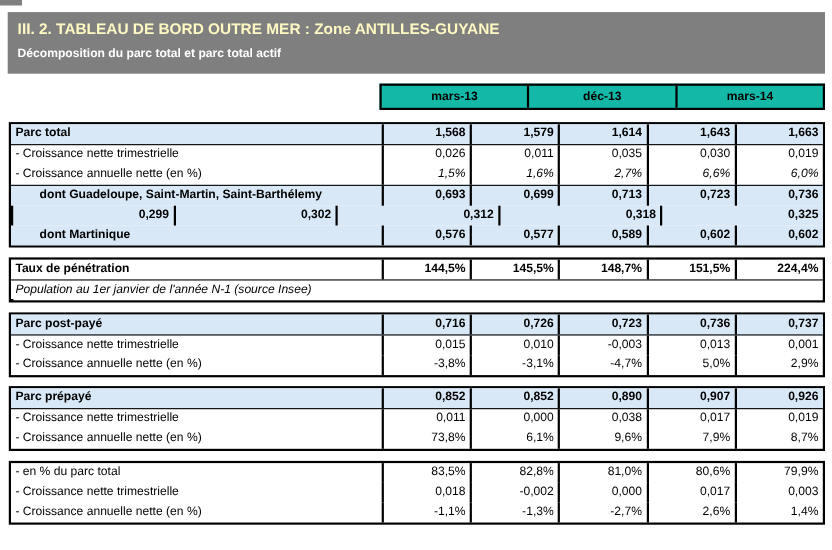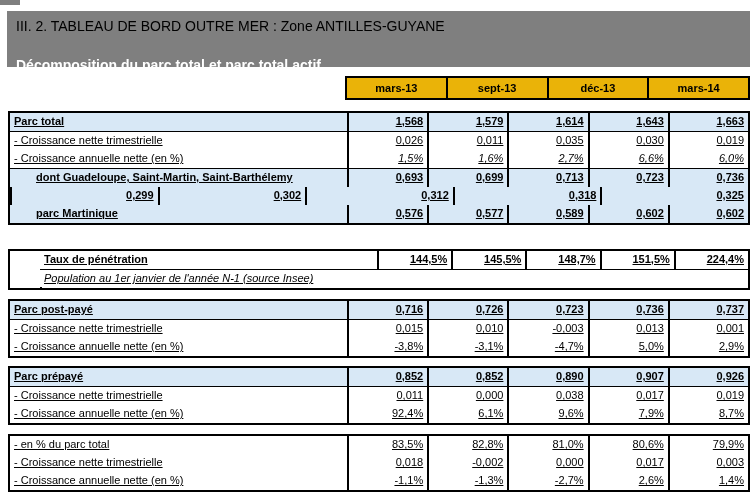--- a/index.html
+++ b/index.html
@@ -17,61 +17,61 @@
     background: var(--banner-bg, #7F7F7F);
   }
   .banner {
     margin: 11px 0 0 7px;
     width: 743px; height: 56px;
     box-sizing: border-box;
     background: var(--banner-bg, #7F7F7F);
     padding: 7px 0 0 9px;
   }
   .banner-title {
-    font-size: 14px; font-weight: normal; color: #000000;
+    font-size: 14px; font-weight: bold; color: #fef9c3;
     white-space: nowrap;
   }
   .banner-subtitle {
-    font-size: 14px; font-weight: bold; color: #fff;
-    margin-top: 23px; white-space: nowrap;
+    font-size: 11px; font-weight: bold; color: #fff;
+    margin-top: 9px; white-space: nowrap;
   }
   .table-area { margin-left: 8px; width: 742px; }
   .date-header {
     display: flex;
     margin-top: 9px;
     margin-left: 337px;
     width: 405px; height: 24px;
     box-sizing: border-box;
     border: 2px solid #000;
-    background: #eab308;
+    background: #14b8a6;
   }
   .date-header .hcell {
     flex: 1;
     box-sizing: border-box;
     border-left: 2px solid #000;
     text-align: center;
     font-weight: bold;
     line-height: 20px;
     overflow: hidden; white-space: nowrap;
   }
   .date-header .hcell:first-child { border-left: none; }
   .block {
     width: 742px;
     box-sizing: border-box;
     border: 2px solid #000;
     background: #fff;
   }
   .block-parc-total       { margin-top: 11px; }
-  .block-taux-penetration { margin-top: 24px; padding-left: 30px; }
+  .block-taux-penetration { margin-top: 9px; }
   .block-parc-post-paye   { margin-top: 9px; }
   .block-parc-prepaye     { margin-top: 8px; }
   .block-parc-total-actif { margin-top: 9px; }
   .row {
     display: flex;
-    height: 18px; line-height: 17px; text-decoration: underline;
+    height: 18px; line-height: 17px;
   }
   .cell { box-sizing: border-box; overflow: hidden; white-space: nowrap; }
   .cell.label { width: 337px; padding-left: 4px; }
   .cell.value {
     flex: 1;
     border-left: 2px solid #000;
     text-align: right;
     padding-right: 4px;
   }
   .style-header {
@@ -96,21 +96,20 @@
   <div class="corner-strip"></div>
 
   <div class="banner">
     <div class="banner-title">III. 2. TABLEAU DE BORD OUTRE MER : Zone ANTILLES-GUYANE</div>
     <div class="banner-subtitle">Décomposition du parc total et parc total actif</div>
   </div>
 
   <div class="table-area">
     <div class="date-header">
       <div class="hcell">mars-13</div>
-      <div class="hcell">sept-13</div>
       <div class="hcell">déc-13</div>
       <div class="hcell">mars-14</div>
     </div>
     <div id="blocks">
         <div class="block block-parc-total">
           <div class="row style-header">
             <div class="cell label">Parc total</div>
             <div class="cell value">1,568</div>
             <div class="cell value">1,579</div>
             <div class="cell value">1,614</div>
@@ -142,21 +141,21 @@
             <div class="cell value">0,736</div>
           </div>
           <div class="row style-subtotal">
             <div class="cell value">0,299</div>
             <div class="cell value">0,302</div>
             <div class="cell value">0,312</div>
             <div class="cell value">0,318</div>
             <div class="cell value">0,325</div>
           </div>
           <div class="row style-subtotal">
-            <div class="cell label">parc Martinique</div>
+            <div class="cell label">dont Martinique</div>
             <div class="cell value">0,576</div>
             <div class="cell value">0,577</div>
             <div class="cell value">0,589</div>
             <div class="cell value">0,602</div>
             <div class="cell value">0,602</div>
           </div>
         </div>
         <div class="block block-taux-penetration">
           <div class="row style-bold-white">
             <div class="cell label">Taux de pénétration</div>
@@ -213,21 +212,21 @@
           <div class="row style-plain">
             <div class="cell label">- Croissance nette trimestrielle</div>
             <div class="cell value">0,011</div>
             <div class="cell value">0,000</div>
             <div class="cell value">0,038</div>
             <div class="cell value">0,017</div>
             <div class="cell value">0,019</div>
           </div>
           <div class="row style-plain">
             <div class="cell label">- Croissance annuelle nette (en %)</div>
-            <div class="cell value">92,4%</div>
+            <div class="cell value">73,8%</div>
             <div class="cell value">6,1%</div>
             <div class="cell value">9,6%</div>
             <div class="cell value">7,9%</div>
             <div class="cell value">8,7%</div>
           </div>
         </div>
         <div class="block block-parc-total-actif">
           <div class="row style-plain">
             <div class="cell label">- en % du parc total</div>
             <div class="cell value">83,5%</div>

